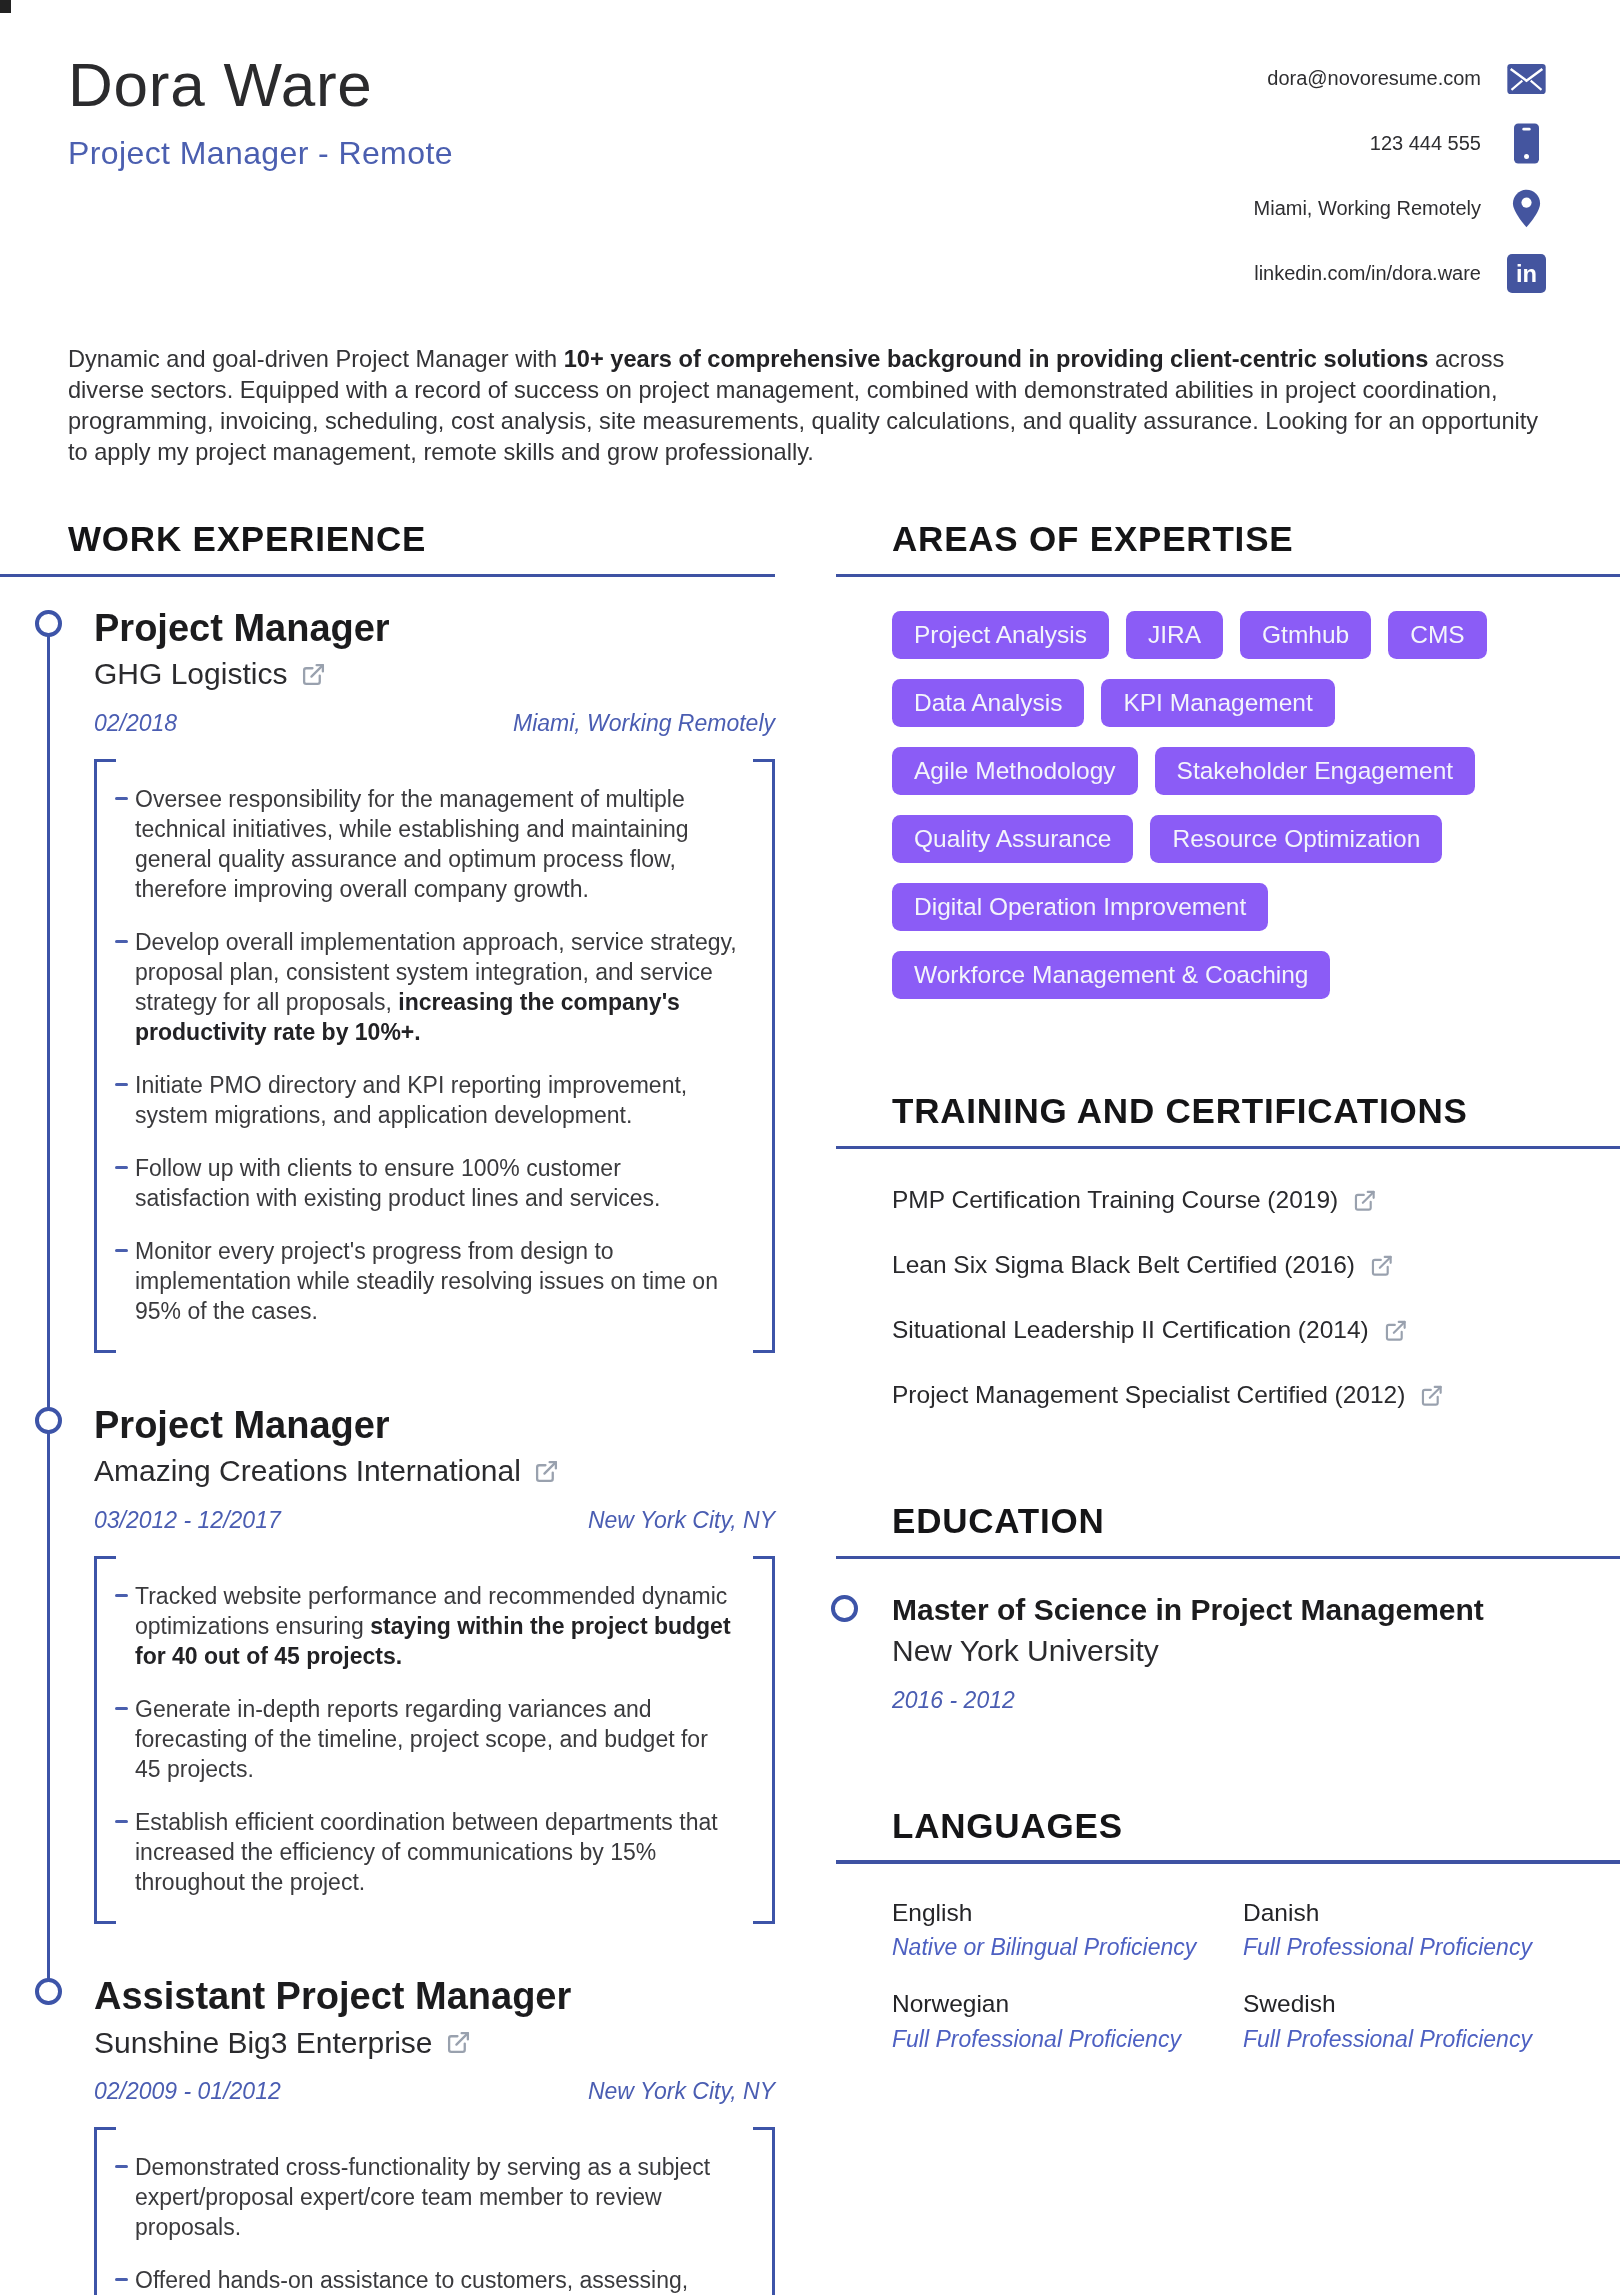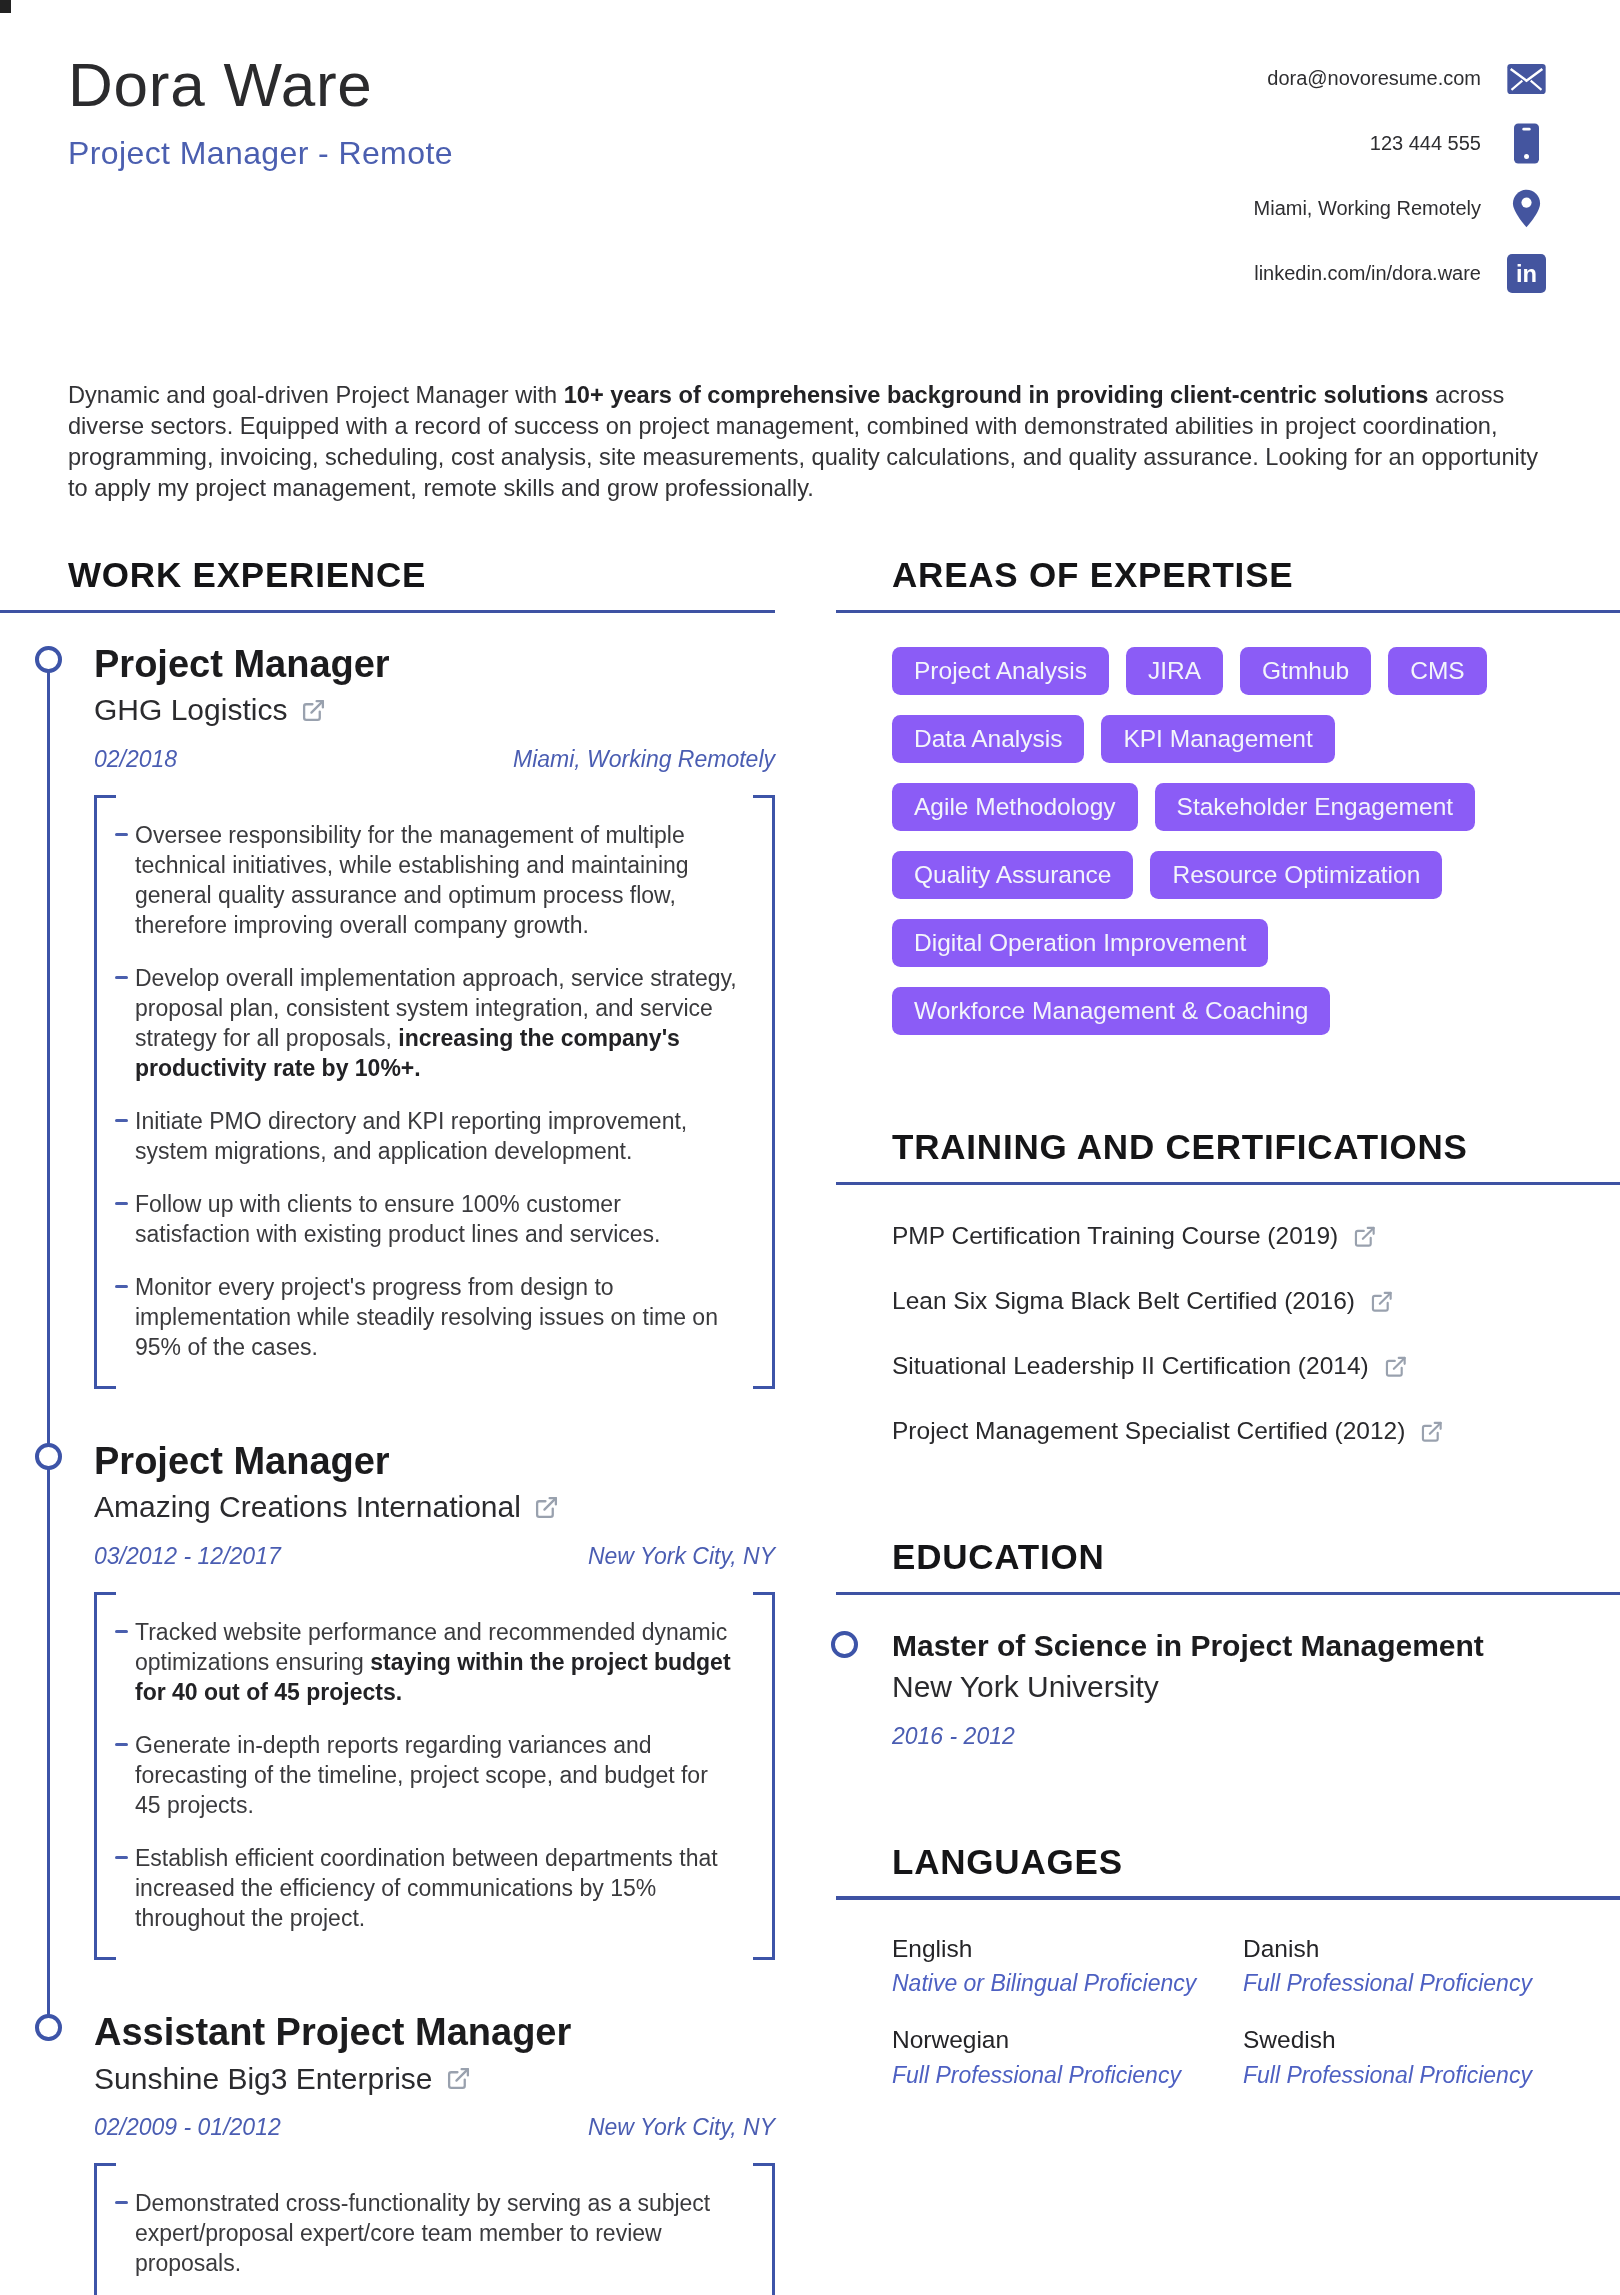--- a/index.html
+++ b/index.html
@@ -6,26 +6,26 @@
   body{width:1621px;height:2295px;font-family:"Liberation Sans","DejaVu Sans",sans-serif;color:#333336;position:relative;overflow:hidden;}
   .page{position:relative;width:1621px;height:1970px;background:#fff;box-sizing:border-box;padding:54px 74px 0 68px;}
   .corner-mark{position:absolute;left:0;top:0;width:11px;height:12.7px;background:#222;}
 
   
   .header{display:flex;justify-content:space-between;align-items:flex-start;}
   .name{font-size:62px;line-height:1;font-weight:300;color:#2b2b2d;letter-spacing:0.8px;margin:0;}
   .cand-title{font-size:32px;color:#4b5fb0;margin-top:18.6px;letter-spacing:0.4px;}
   .contact{margin-top:5px;}
   .contact-row{display:flex;justify-content:flex-end;align-items:center;gap:25px;margin-bottom:26px;height:39px;}
-  .contact-row:last-child{margin-bottom:16px;}
+  .contact-row:last-child{margin-bottom:0;}
   .contact-label{font-size:20px;color:#2e2e31;}
   .cicon{width:41px;display:flex;justify-content:center;align-items:center;}
 
   
-  .summary{margin-top:71px;font-size:23.6px;line-height:31px;color:#333336;}
+  .summary{margin-top:51px;font-size:23.6px;line-height:31px;color:#333336;}
   .summary .b, .li-seg.b{font-weight:700;color:#222225;}
 
   
   .main{display:flex;align-items:flex-start;margin-top:52px;}
   .lcol{flex:0 0 707px;}
   .rcol{flex:1;margin-left:117px;min-width:0;}
 
   h2.sec{font-size:35px;font-weight:700;color:#151517;letter-spacing:0.8px;margin:0;line-height:1.1;}
   .rule{height:3.4px;background:#3e52a3;margin-top:15px;}
   .rule-left{margin-left:-68px;}

